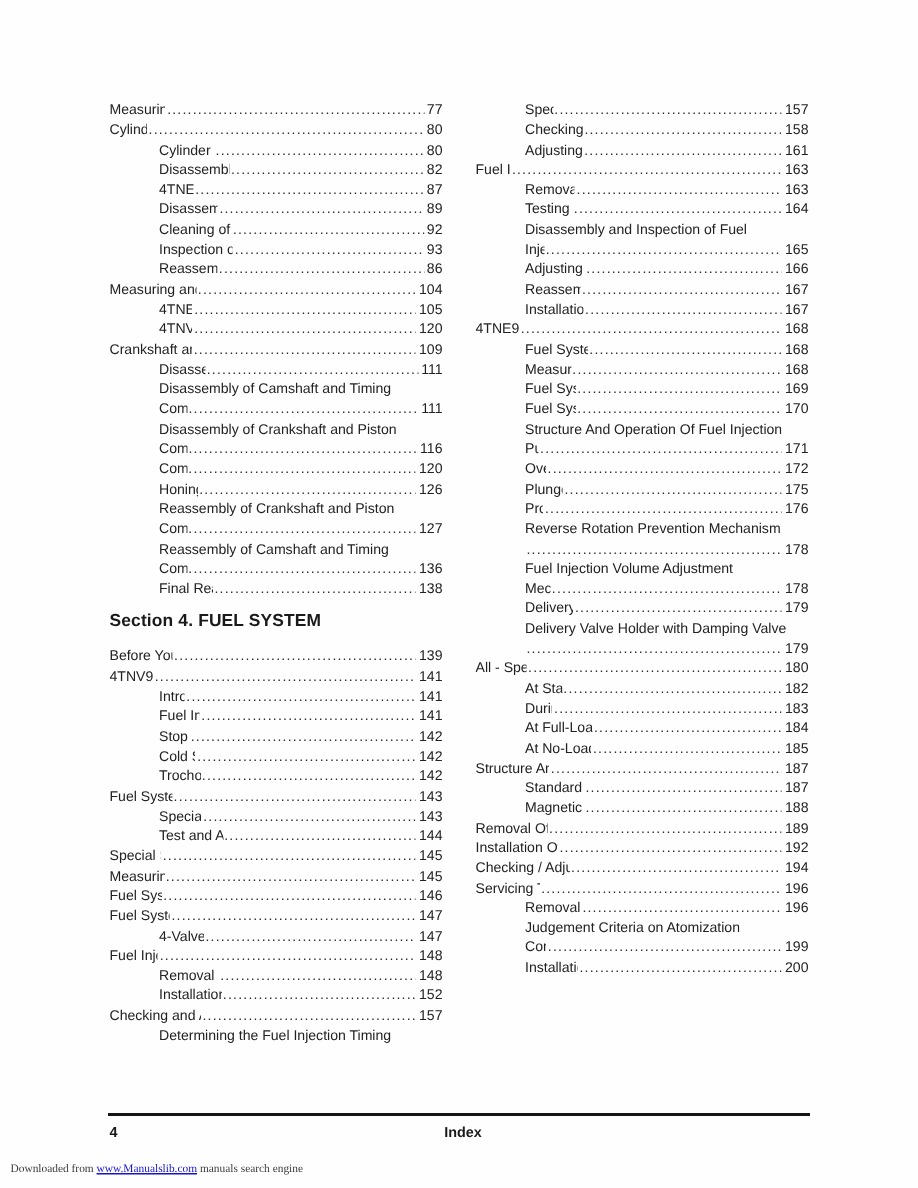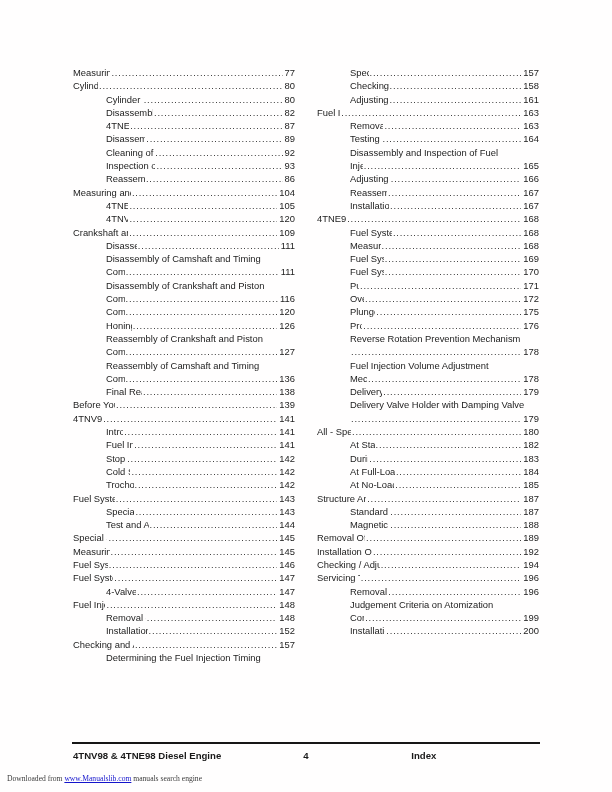--- a/index.html
+++ b/index.html
@@ -165,20 +165,21 @@
             <span class="t">Components</span>
             <span class="leader"></span>
             <span class="pg">136</span>
           </div>
           <div class="row ind">
             <span class="t">Final Reassembly of Engine</span>
             <span class="leader"></span>
             <span class="pg">138</span>
           </div>
         </div>
+      <div class="section-heading">Section 4. FUEL SYSTEM</div>
       <div id="left-bottom">
           <div class="row">
             <span class="t">Before You Begin Servicing</span>
             <span class="leader"></span>
             <span class="pg">139</span>
           </div>
           <div class="row">
             <span class="t">4TNV98 ENGINE</span>
             <span class="leader"></span>
             <span class="pg">141</span>
@@ -346,20 +347,23 @@
           <span class="t">Fuel System Components</span>
           <span class="leader"></span>
           <span class="pg">169</span>
         </div>
         <div class="row ind">
           <span class="t">Fuel System Components</span>
           <span class="leader"></span>
           <span class="pg">170</span>
         </div>
         <div class="row ind">
+          <span class="t">Structure And Operation Of Fuel Injection</span>
+        </div>
+        <div class="row ind">
           <span class="t">Pump</span>
           <span class="leader"></span>
           <span class="pg">171</span>
         </div>
         <div class="row ind">
           <span class="t">Overview</span>
           <span class="leader"></span>
           <span class="pg">172</span>
         </div>
         <div class="row ind">
@@ -478,21 +482,20 @@
           <span class="t">Installation of Fuel Injectors</span>
           <span class="leader"></span>
           <span class="pg">200</span>
         </div>
       </div>
   </div>
 
   <div class="footer-rule"></div>
 
   <div class="footer">
-    <span class="f-left">4TNV98 &amp; 4TNE98 Diesel Engine</span>
     <span class="f-mid">4</span>
     <span class="f-right">Index</span>
   </div>
 
   <div class="watermark">
     <span>Downloaded from </span><a>www.Manualslib.com</a><span> manuals search engine</span>
   </div>
 
 </div>
 

